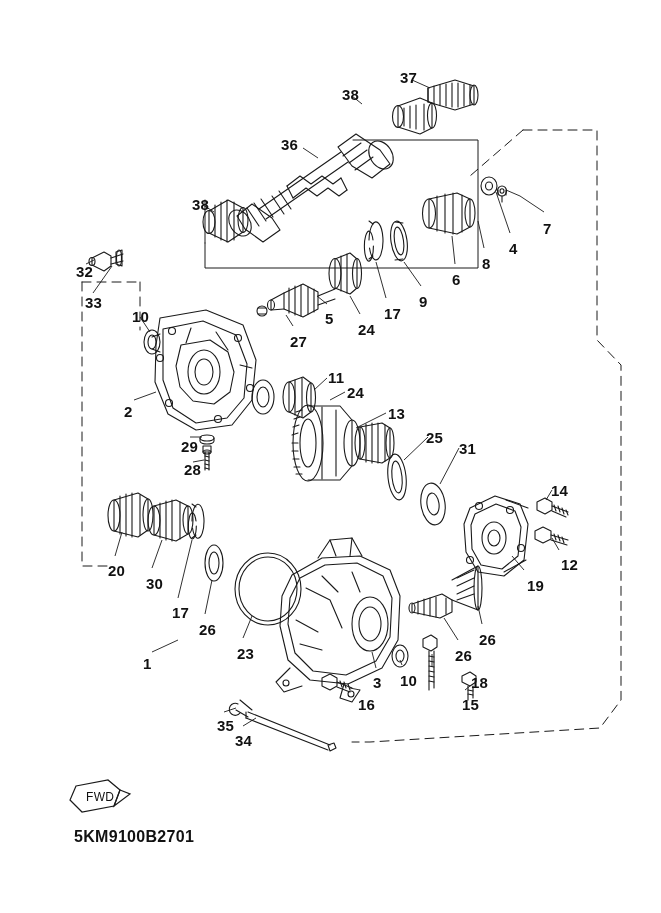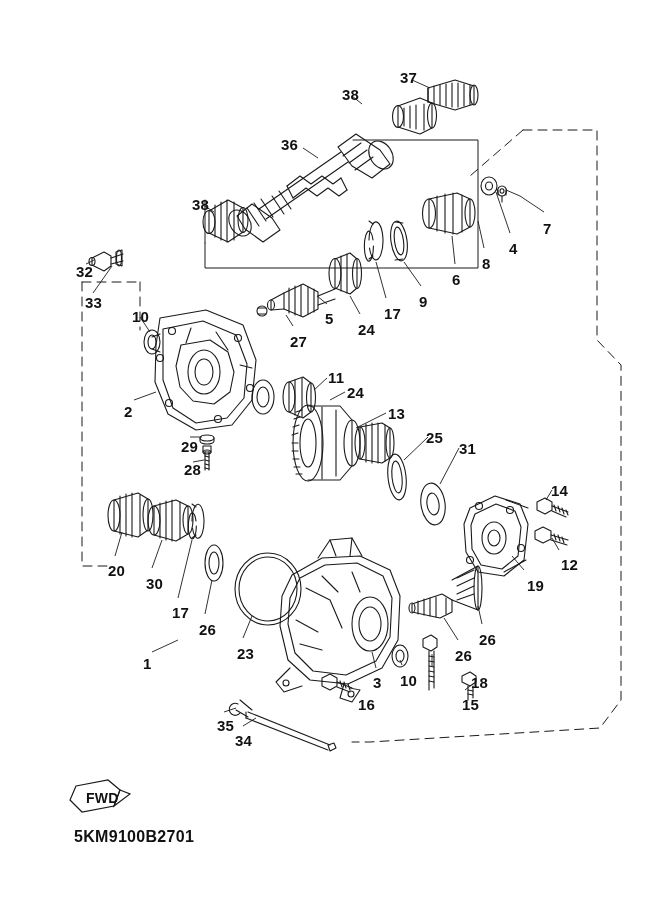--- a/index.html
+++ b/index.html
@@ -32,22 +32,22 @@
   }
   .partcode {
     position: absolute;
     font-size: 16px;
     font-weight: bold;
     color: #111;
     letter-spacing: 0.3px;
   }
   .fwd-label {
     position: absolute;
-    font-size: 14px;
-    font-weight: bold;
+    font-size: 12px;
+    font-weight: normal;
     color: #111;
     letter-spacing: 0.3px;
   }
 </style>
 </head>
 <body>
 
 <svg id="diagram" viewBox="0 0 661 913" xmlns="http://www.w3.org/2000/svg">
 
   <g fill="none" stroke="#1a1a1a" stroke-width="1.1" stroke-linecap="round" stroke-linejoin="round">

